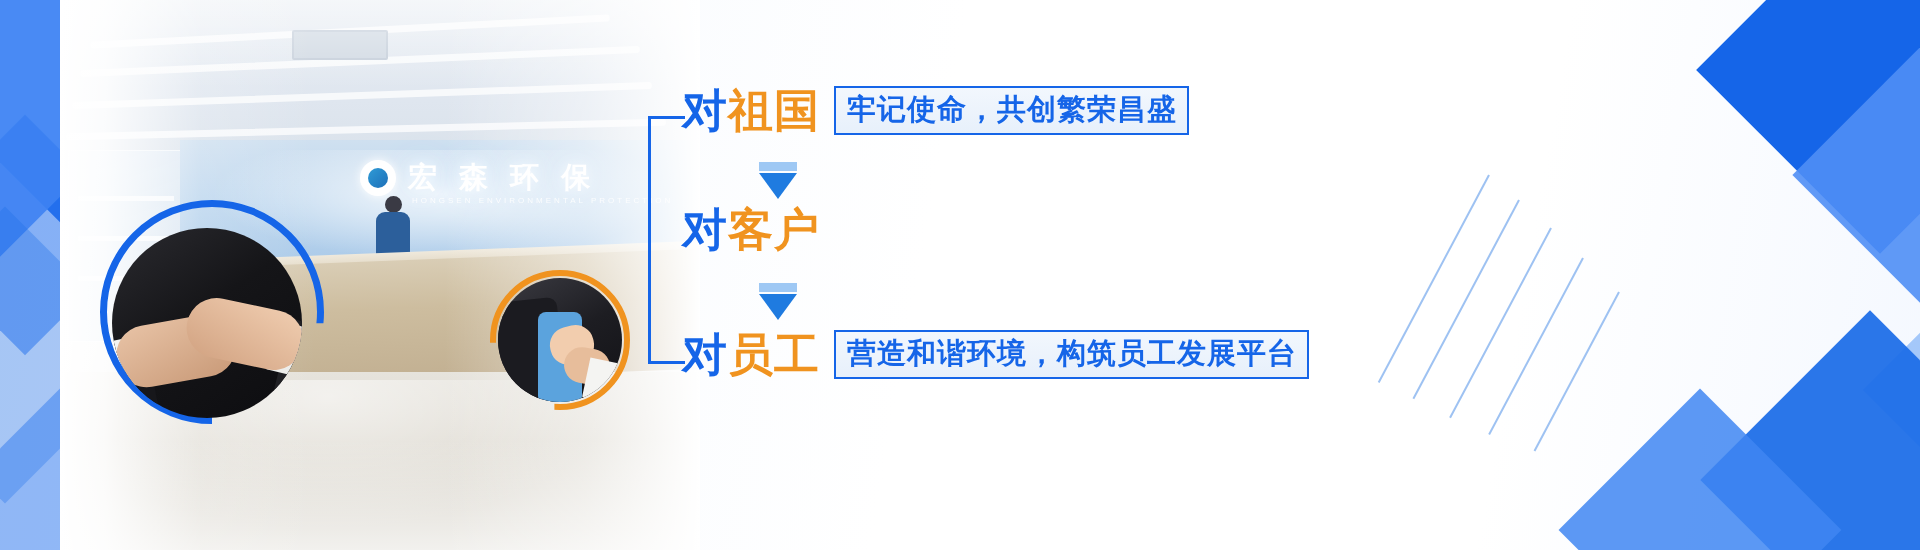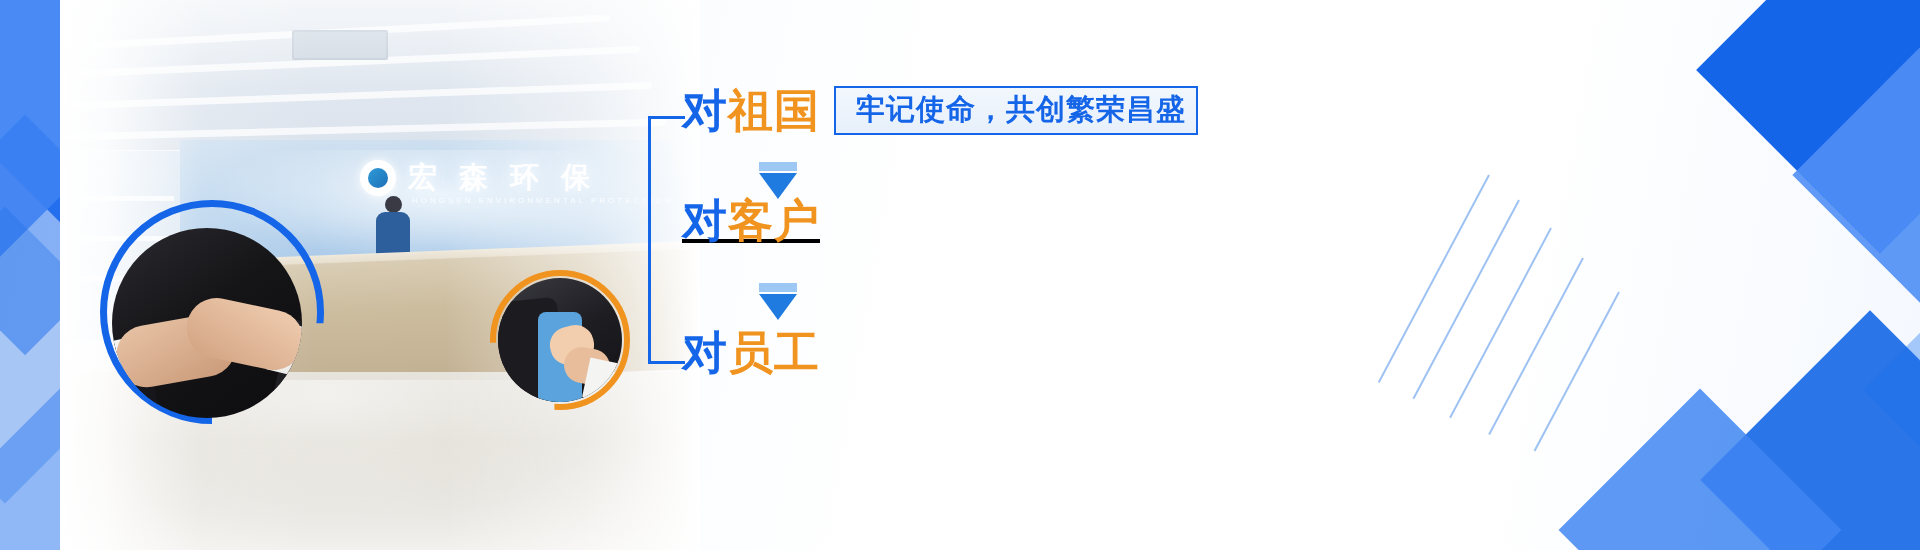--- a/index.html
+++ b/index.html
@@ -122,31 +122,31 @@
   .c2 .palm-b{position:absolute;left:66px;top:70px;width:46px;height:36px;border-radius:18px;background:#e7bd9b;transform:rotate(10deg);}
   .c2 .cuff{position:absolute;left:88px;top:82px;width:28px;height:40px;background:#f4f4f2;transform:rotate(12deg);}
 
   
   .content{position:absolute;left:648px;top:86px;width:700px;height:300px;}
   .bracket{position:absolute;left:0;top:30px;width:34px;height:242px;
     border-left:3px solid #1565e8;border-top:3px solid #1565e8;border-bottom:3px solid #1565e8;}
 
   .row{position:absolute;left:34px;display:flex;align-items:center;gap:0;}
   .row-1{top:0px;}
-  .row-2{top:112px;text-decoration:underline;}
+  .row-2{top:121px;}
   .row-3{top:244px;}
 
   .lead{font-size:45px;font-weight:700;line-height:1;white-space:nowrap;letter-spacing:1px;text-align:center;}
   .lead .blue{color:#1565e8;}
   .lead .orange{color:#f0931f;}
 
   .chip{margin-left:14px;border:2px solid #1565e8;
     background:linear-gradient(180deg,#f2f7fd 0%,#e7f0fb 100%);
     color:#1565e8;font-size:29px;font-weight:700;line-height:1;
-    padding:7px 10px 9px 20px;white-space:nowrap;letter-spacing:1px;}
+    padding:7px 10px 9px 11px;white-space:nowrap;letter-spacing:1px;}
 
   
   .arrow{position:absolute;left:130px;width:0;height:0;}
   .arrow .top{position:absolute;left:-19px;top:0;width:38px;height:9px;background:#9ec8f4;}
   .arrow .tri{position:absolute;left:-19px;top:11px;width:0;height:0;
     border-left:19px solid transparent;border-right:19px solid transparent;border-top:26px solid #1f7be0;}
   .arrow-1{top:76px;}
   .arrow-2{top:197px;}
 </style>
 </head>
@@ -239,20 +239,21 @@
 
     <div class="arrow arrow-2">
       <div class="top"></div>
       <div class="tri"></div>
     </div>
 
     <div class="row row-3">
       <div class="lead">
         <span class="blue">对</span><span class="orange">员工</span>
       </div>
+      <div class="chip">营造和谐环境，构筑员工发展平台</div>
     </div>
   </div>
 
   <div class="hair h1"></div>
   <div class="hair h2"></div>
   <div class="hair h3"></div>
   <div class="hair h4"></div>
   <div class="hair h5"></div>
 
   <div class="g-tr-a"></div>

